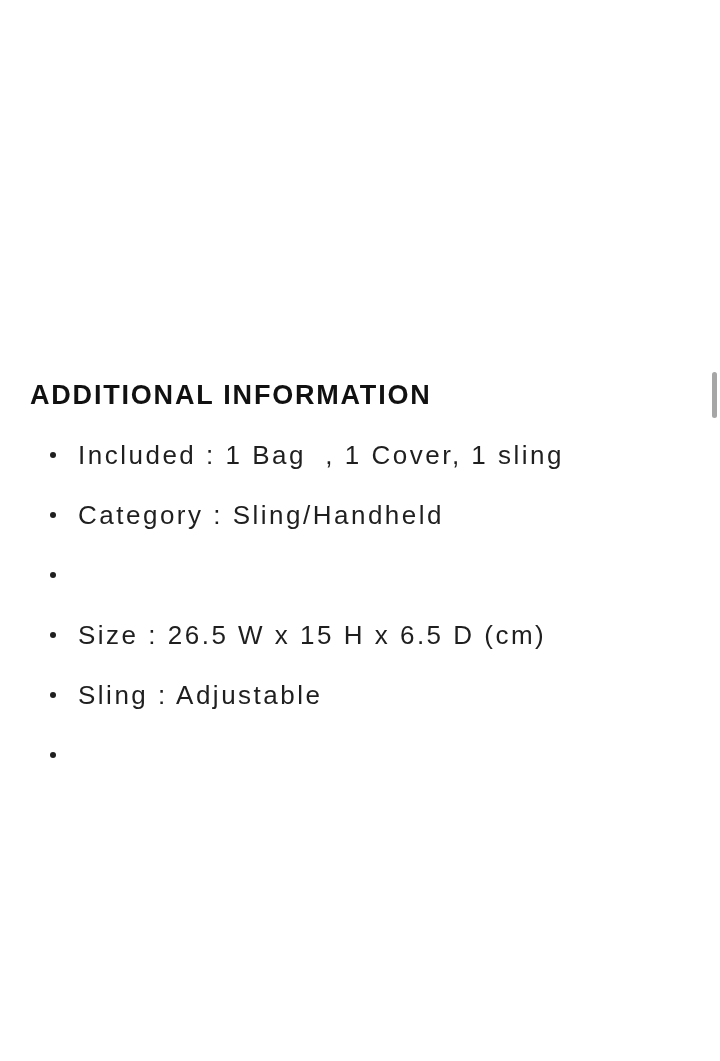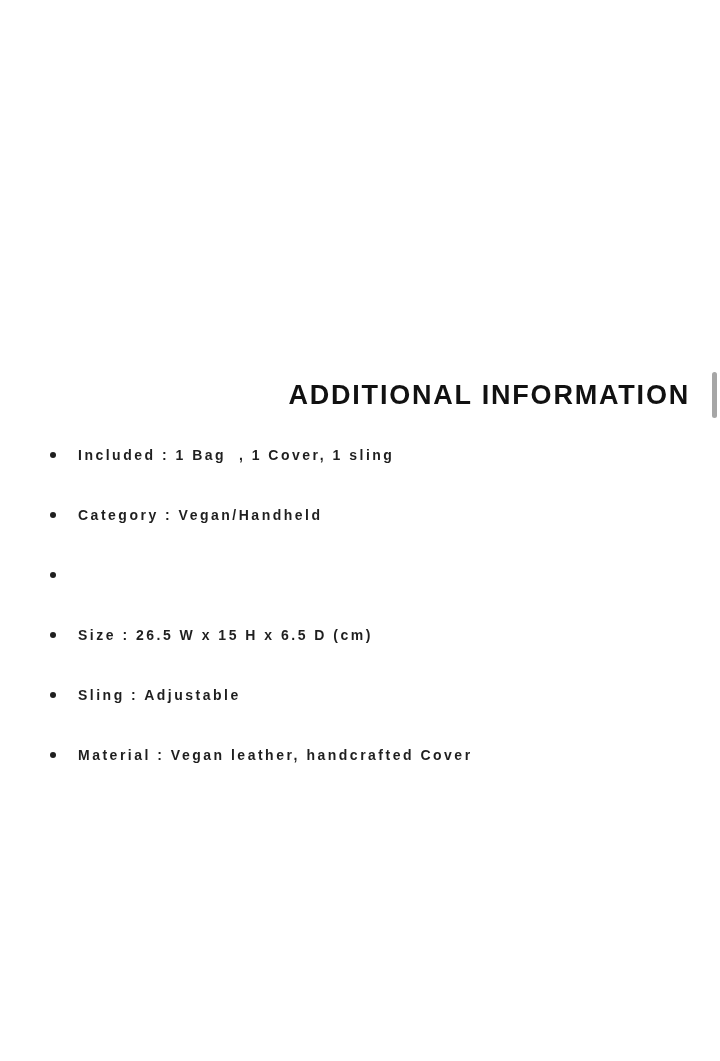--- a/index.html
+++ b/index.html
@@ -13,21 +13,20 @@
     width: 720px;
     font-family: "Liberation Sans", sans-serif;
     background: var(--background);
   }
   .page {
     position: relative;
     width: 720px;
     height: 975px;
     background: var(--background);
     overflow: hidden;
-    text-align: right;
   }
   .content {
     padding: 379px 30px 0 30px;
   }
   .section-title {
     font-size: 27px;
     line-height: 32px;
     font-weight: 700;
     letter-spacing: 1.8px;
     color: var(--heading);
@@ -35,22 +34,22 @@
   }
   .info-list {
     list-style: none;
   }
   .info-list li {
     display: flex;
     align-items: flex-start;
     padding-left: 20px;
     margin-bottom: 6px;
     color: var(--body-text);
-    font-size: 14px;
-    font-weight: 700;
+    font-size: 26px;
+    font-weight: 400;
     letter-spacing: 2.5px;
     line-height: 40px;
     margin-top: 20px;
   }
   .bullet {
     flex: 0 0 28px;
     display: block;
     position: relative;
     height: 40px;
   }
@@ -96,40 +95,39 @@
 
     <ul class="info-list">
 
         <li>
           <span class="bullet"></span>
           <span class="item-text">Included : 1 Bag  , 1 Cover, 1 sling</span>
         </li>
 
         <li>
           <span class="bullet"></span>
-          <span class="item-text">Category : Vegan/Handheld</span>
+          <span class="item-text">Category : Sling/Handheld</span>
         </li>
 
         <li>
           <span class="bullet"></span>
         </li>
 
         <li>
           <span class="bullet"></span>
           <span class="item-text">Size : 26.5 W x 15 H x 6.5 D (cm)</span>
         </li>
 
         <li>
           <span class="bullet"></span>
           <span class="item-text">Sling : Adjustable</span>
         </li>
 
         <li>
           <span class="bullet"></span>
-          <span class="item-text">Material : Vegan leather, handcrafted Cover</span>
         </li>
 
     </ul>
   </div>
 
   <div class="scrollbar-track">
     <div class="scrollbar-thumb"></div>
   </div>
 
 </div>

